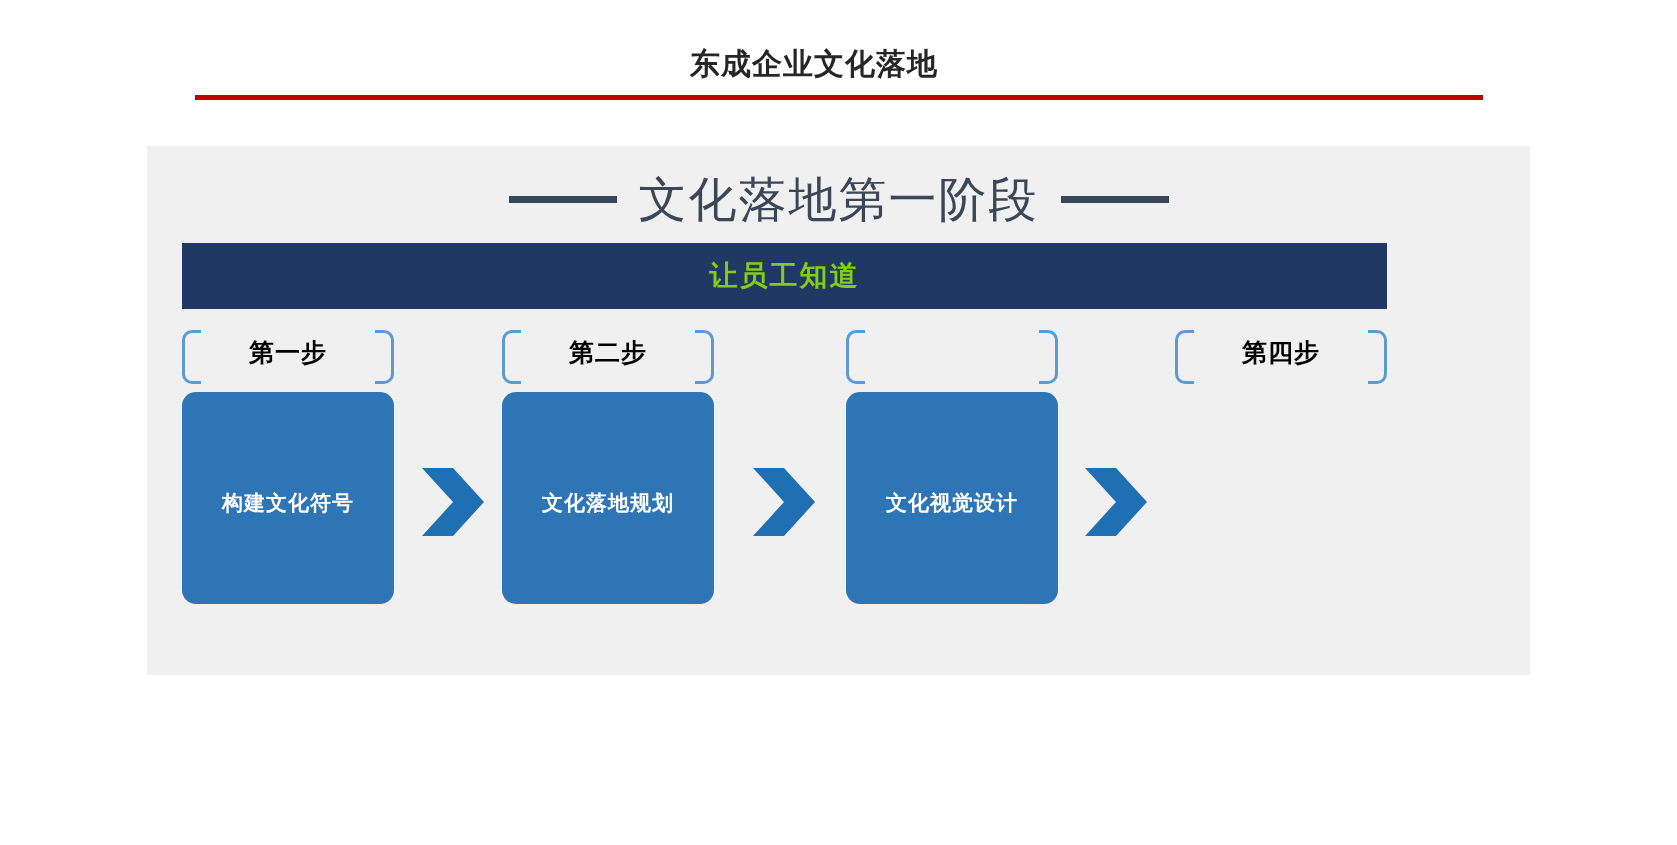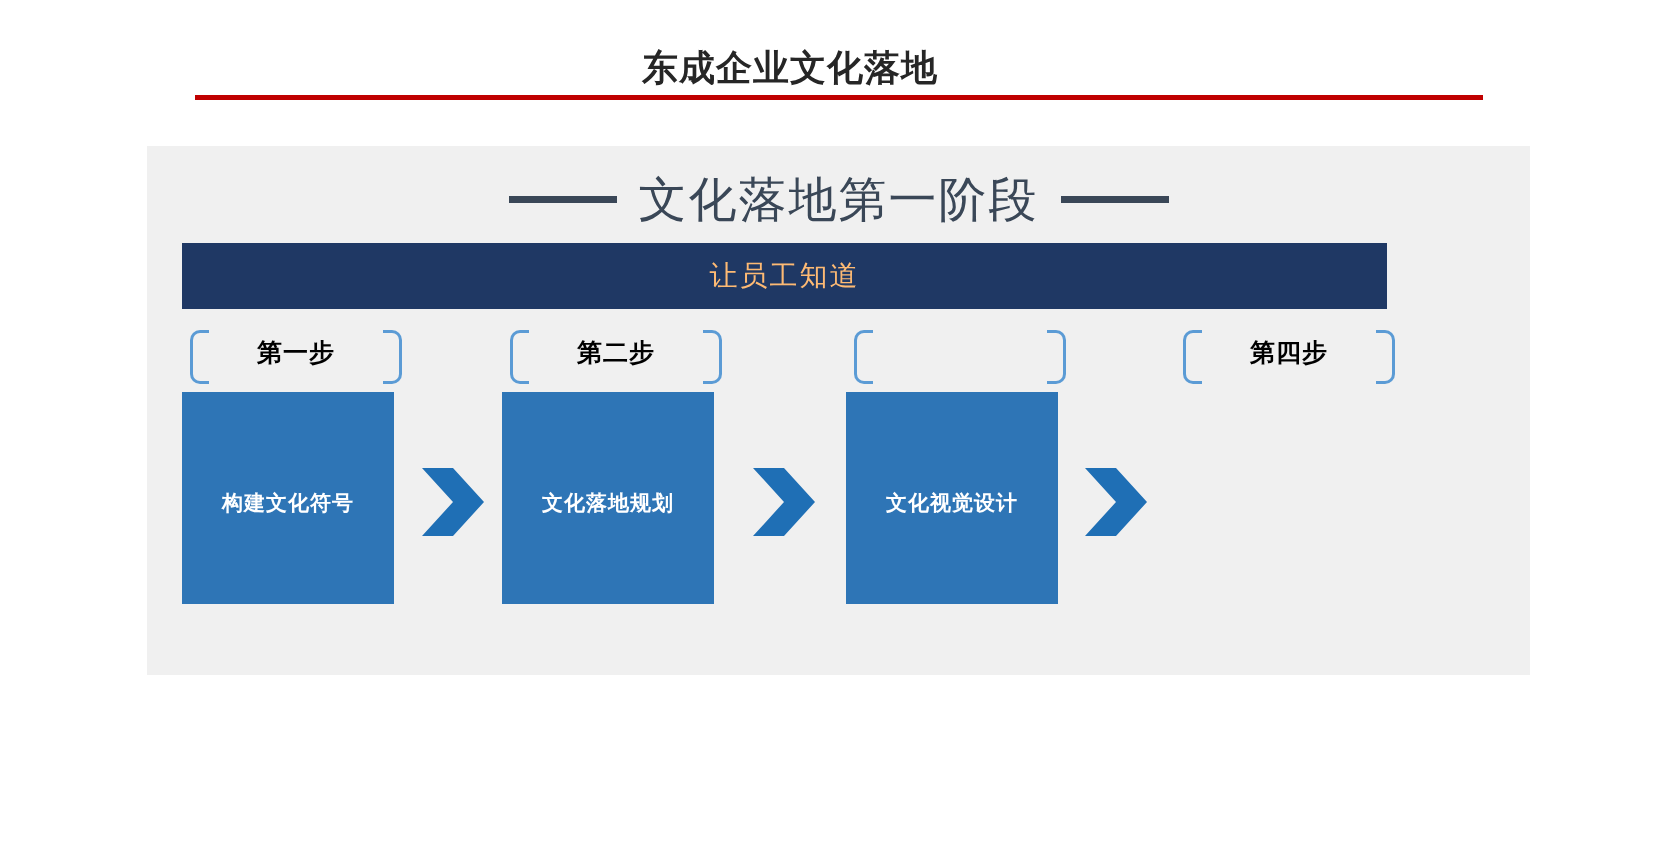--- a/index.html
+++ b/index.html
@@ -23,25 +23,26 @@
     background: #ffffff;
   }
 
   
   .header-title {
     position: absolute;
     left: 0;
     top: 44px;
     width: 1580px;
     text-align: center;
-    font-size: 36px;
+    font-size: 30px;
     font-weight: bold;
     color: #262626;
     letter-spacing: 1px;
     white-space: nowrap;
+    padding-left: 24px;
   }
 
   .header-rule {
     position: absolute;
     left: 195px;
     top: 95px;
     width: 1288px;
     height: 5px;
     background: #c00000;
   }
@@ -89,41 +90,40 @@
     top: 243px;
     width: 1205px;
     height: 66px;
     background: #1f3864;
     display: flex;
     align-items: center;
     justify-content: center;
   }
   .navy-band-text {
     font-size: 28px;
-    font-weight: normal;
-    color: #fdba74;
+    font-weight: bold;
+    color: #84cc16;
     letter-spacing: 2px;
     white-space: nowrap;
   }
 
   
   .steps {
     position: absolute;
     left: 182px;
     top: 328px;
     width: 1205px;
     height: 280px;
   }
 
   .step {
     position: absolute;
     top: 0;
     width: 212px;
     height: 280px;
-    padding-left: 8px;
   }
   .step-0 { left: 0px; }
   .step-1 { left: 320px; }
   .step-2 { left: 664px; }
   .step-3 { left: 993px; }
 
   .step-head {
     position: relative;
     width: 212px;
     height: 52px;
@@ -162,20 +162,21 @@
   .step-box {
     position: absolute;
     top: 64px;
     left: 0;
     width: 212px;
     height: 212px;
     background: #2e75b6;
     display: flex;
     align-items: center;
     justify-content: center;
+    border-radius: 14px;
   }
   .step-box-text {
     font-size: 21px;
     font-weight: bold;
     color: #ffffff;
     letter-spacing: 1px;
     white-space: nowrap;
     margin-top: 10px;
   }
 

